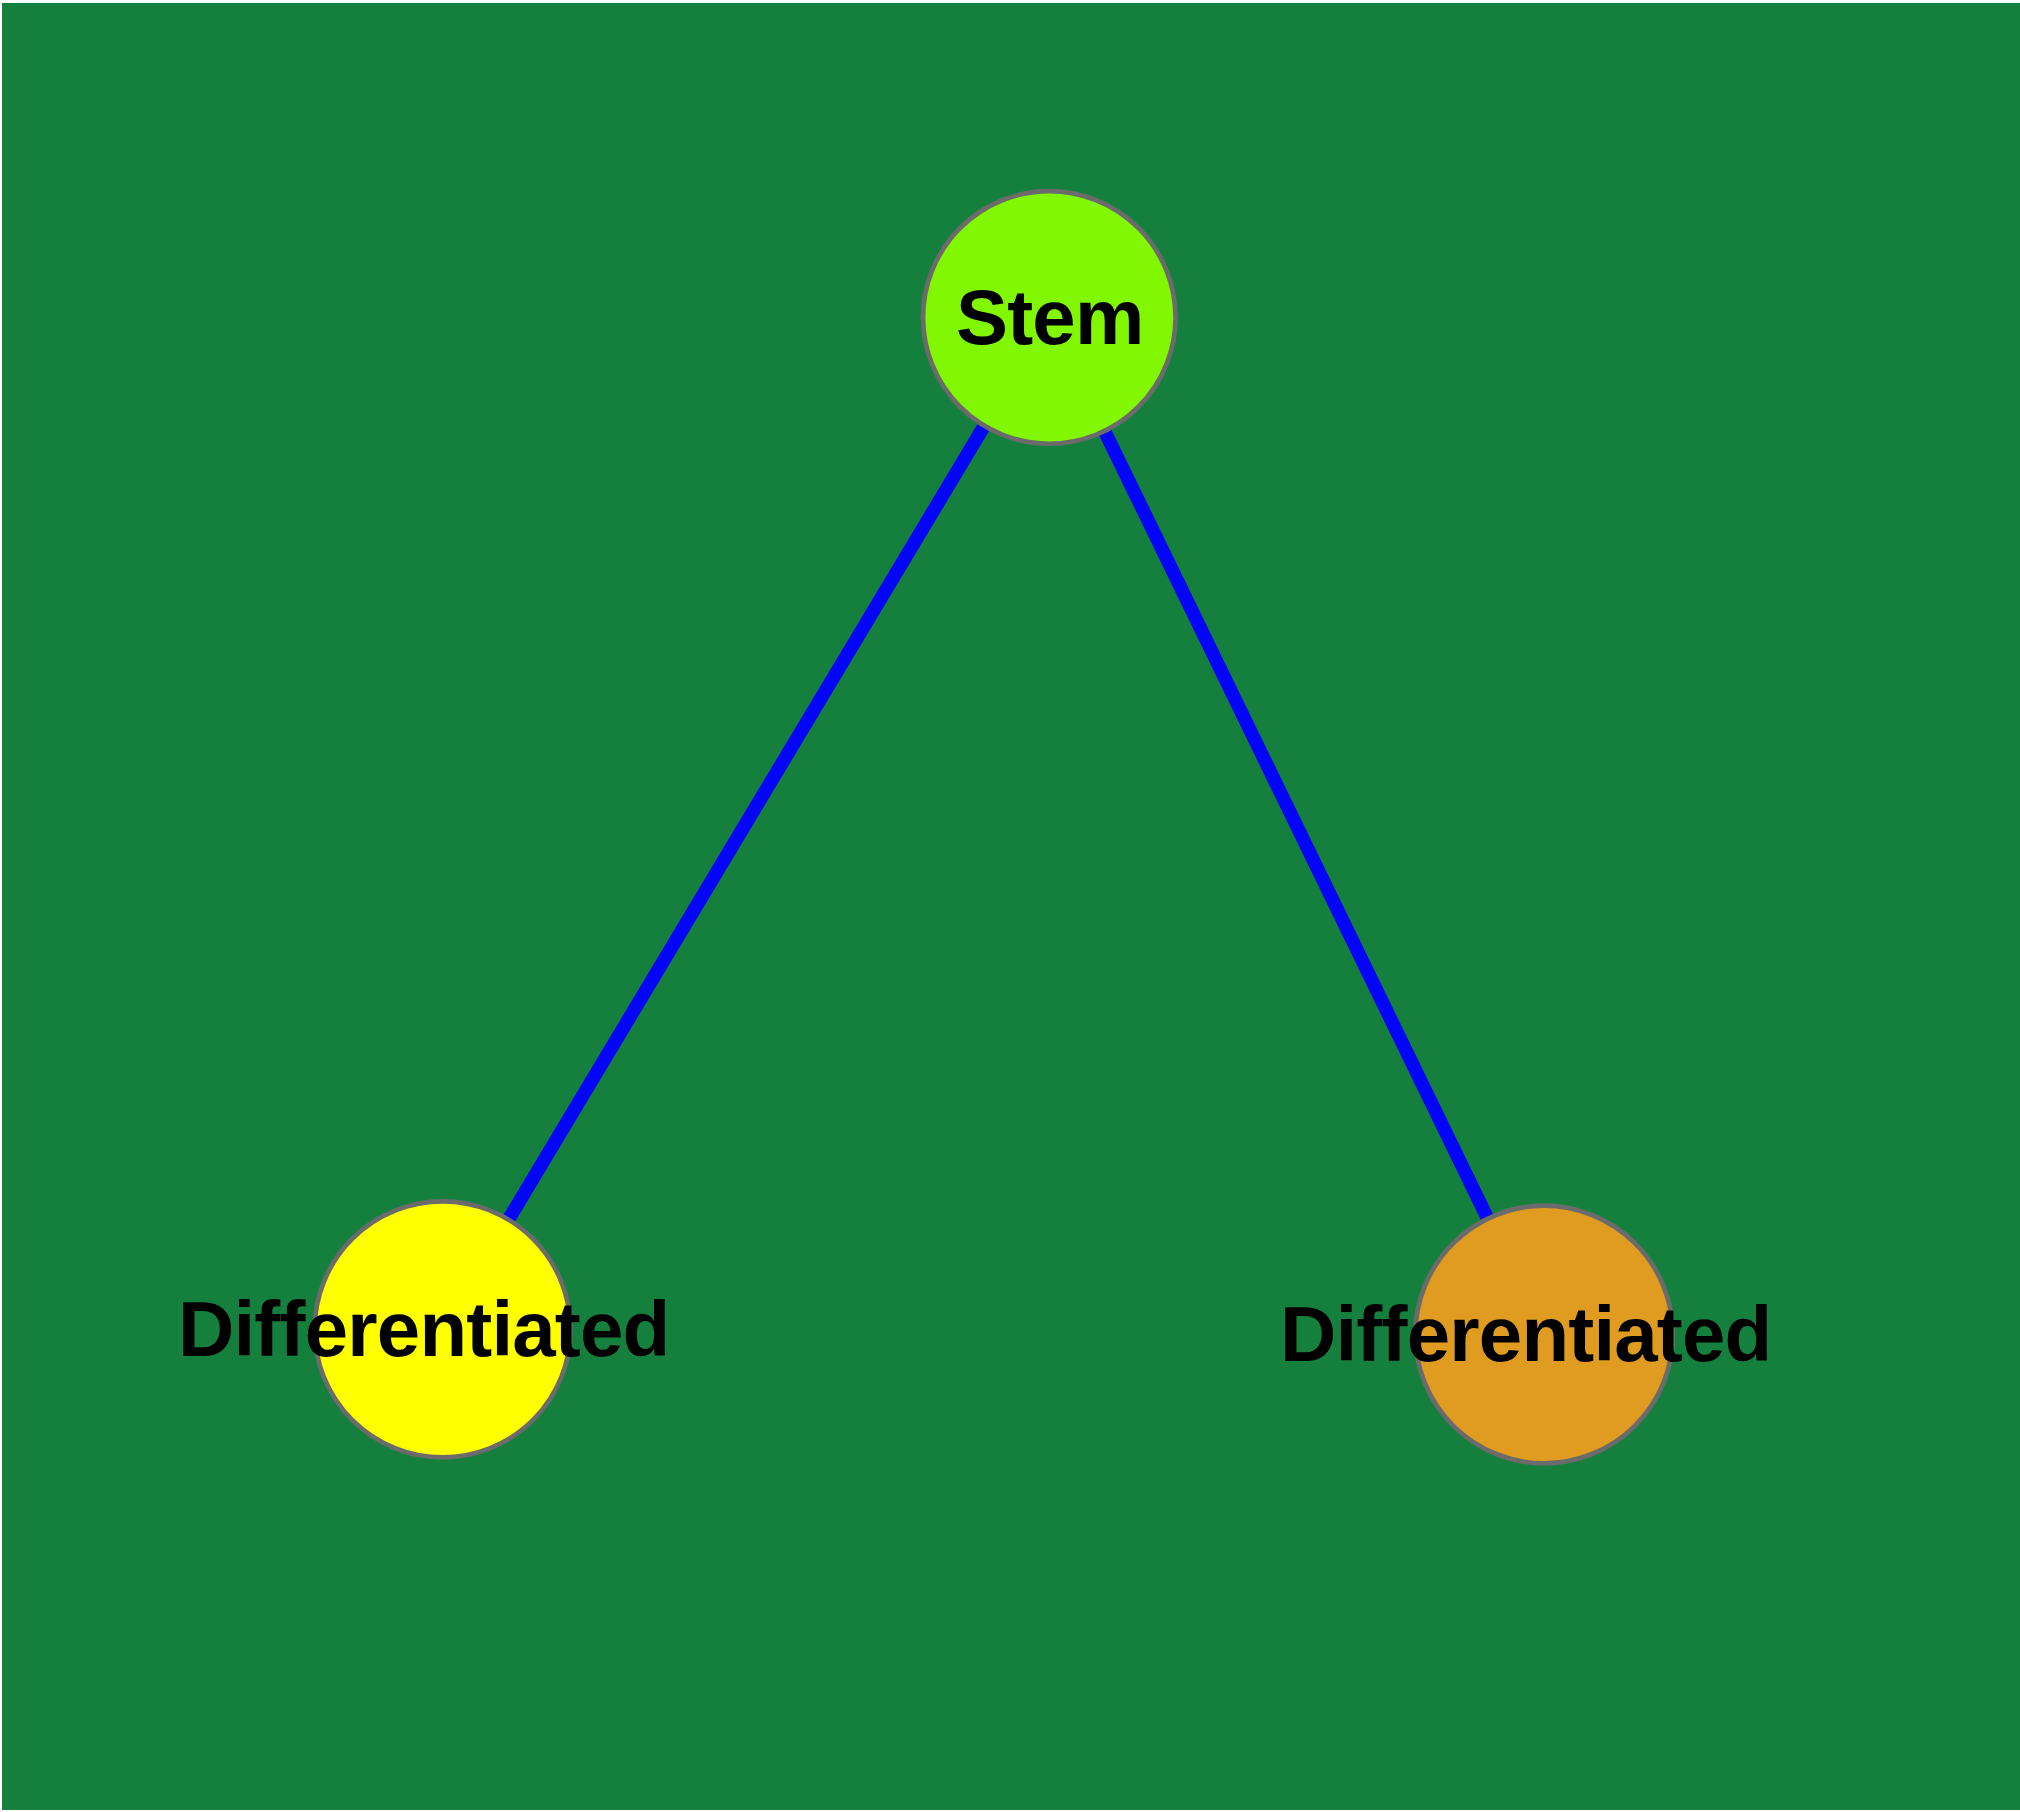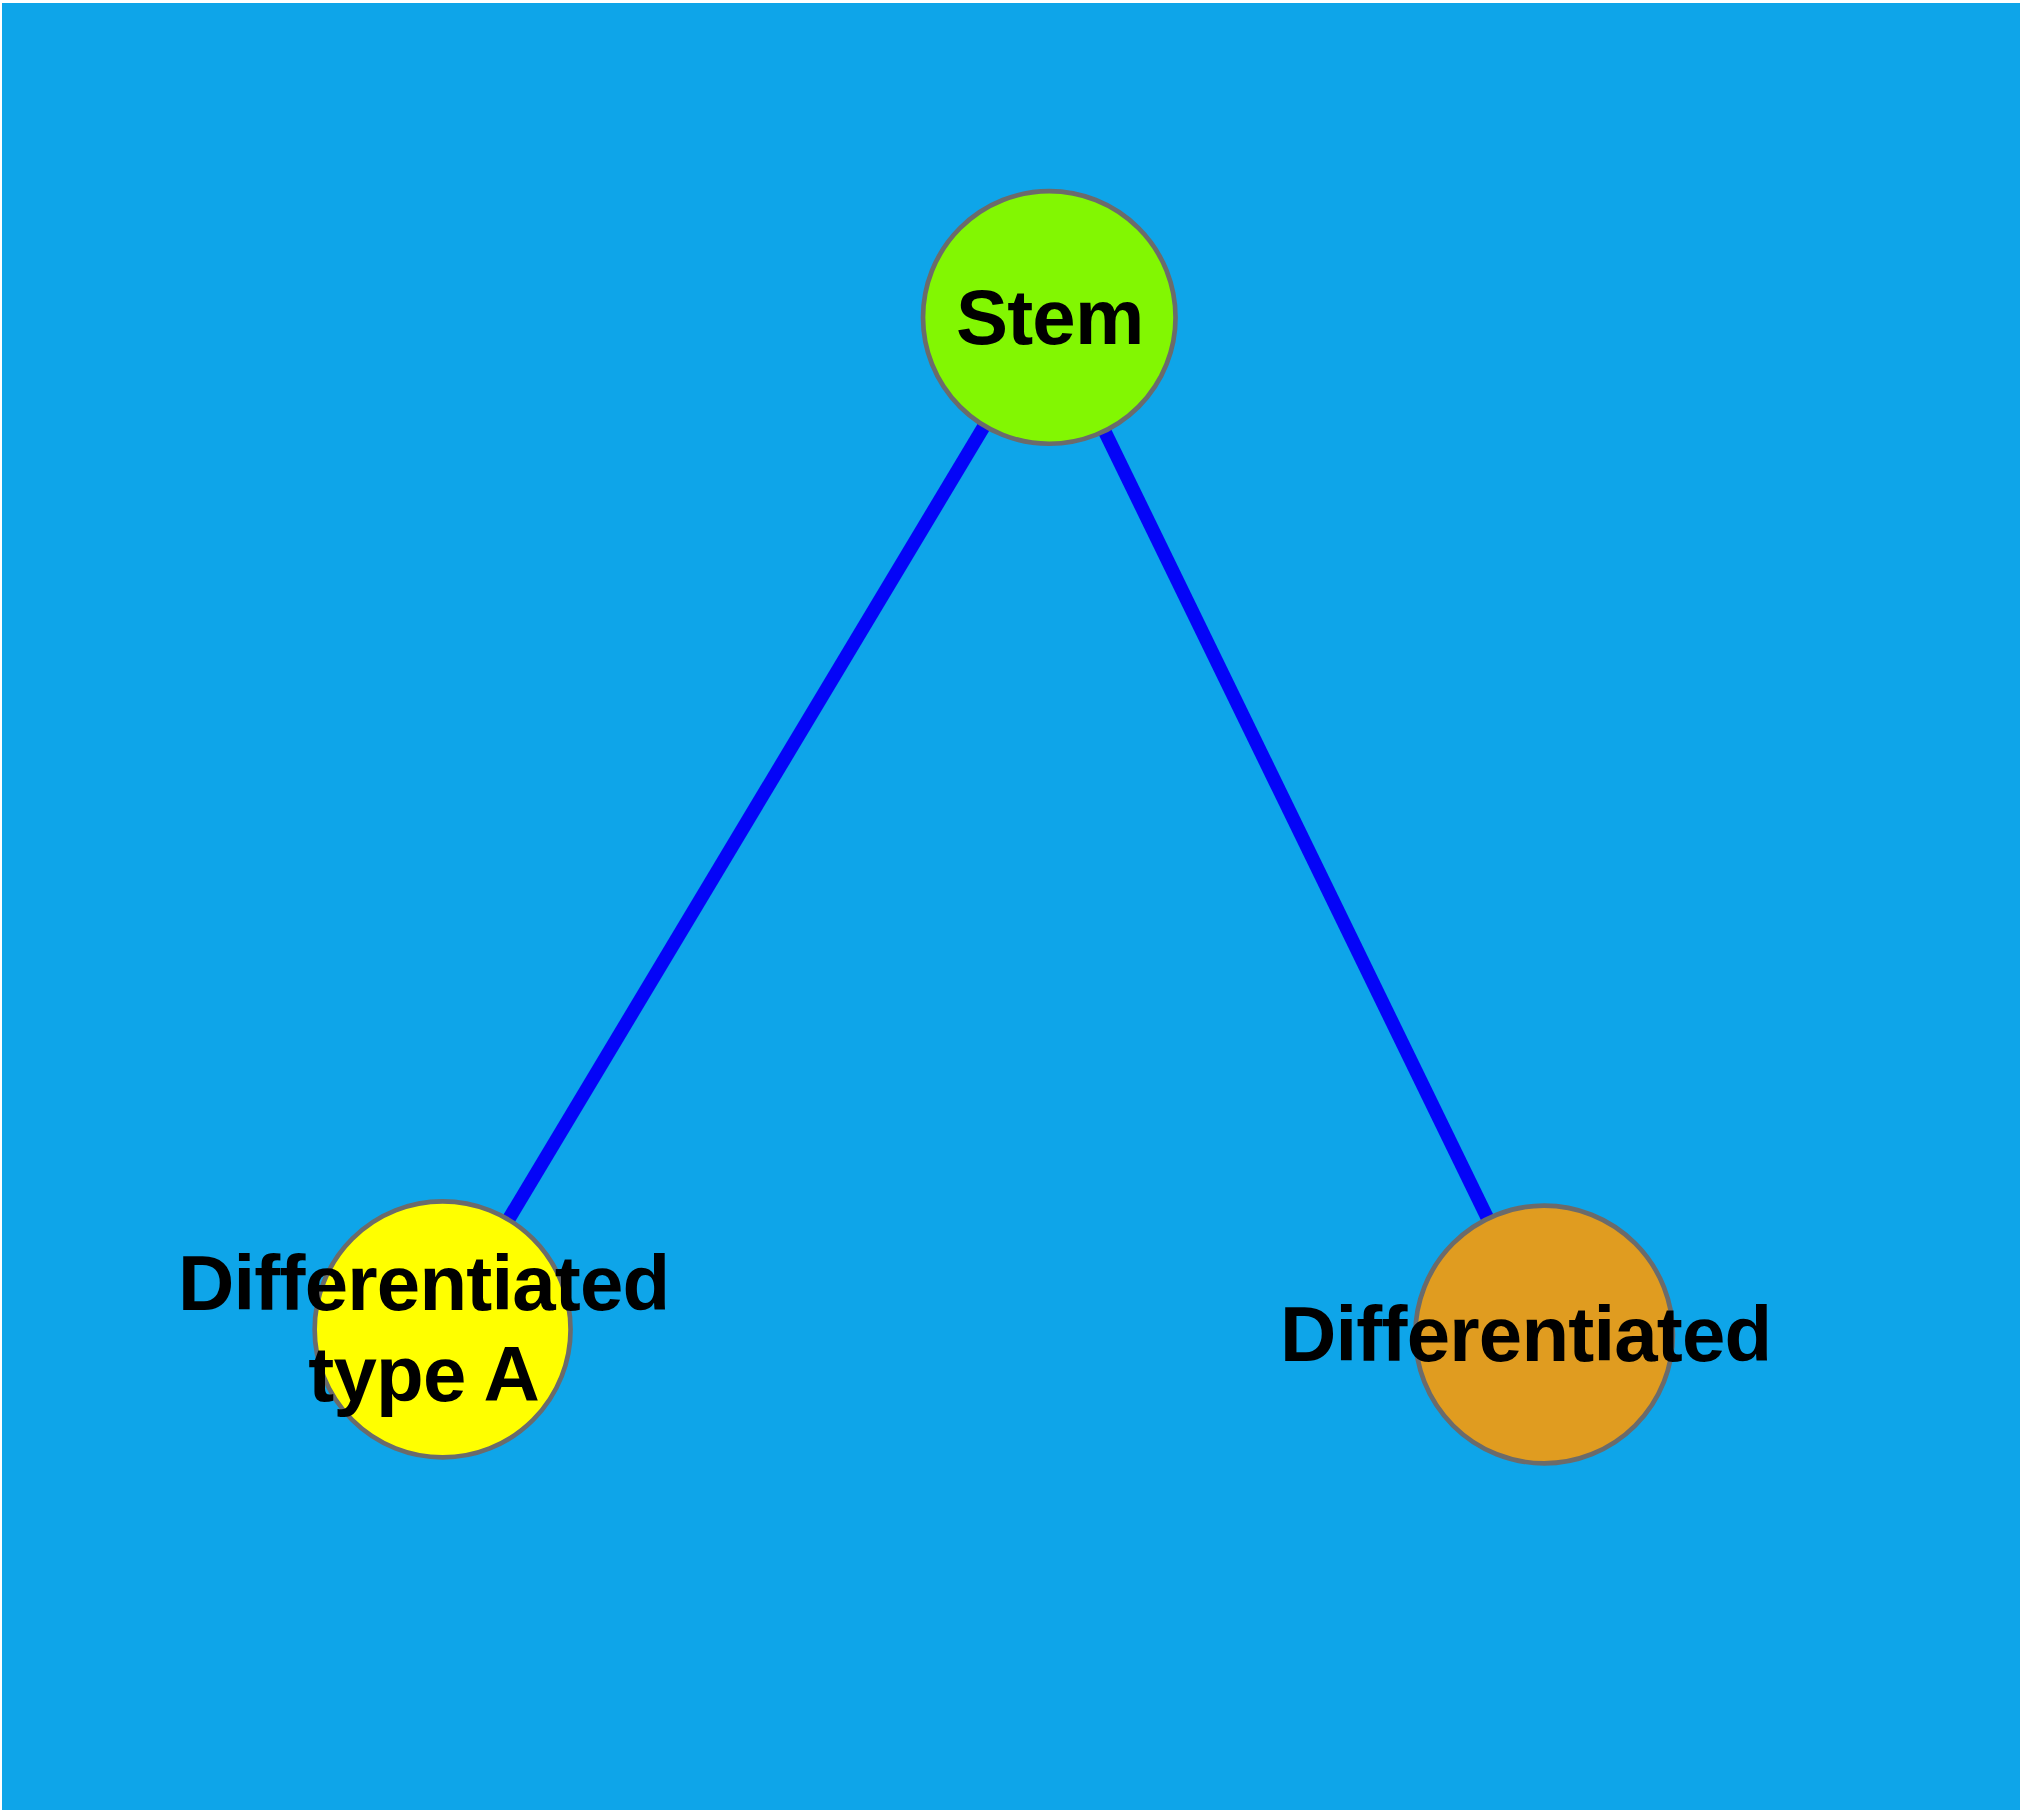--- a/index.html
+++ b/index.html
@@ -35,37 +35,36 @@
     color: #000000;
     letter-spacing: -0.8px;
   }
   .node-label .label-line {
     display: block;
   }
 </style>
 </head>
 <body style="background: rgb(255, 255, 255);">
 
-<div class="stage" id="stage" style="background: #0ea5e9; padding-left: 40px;">
+<div class="stage" id="stage" style="background: #15803d; padding-left: 40px;">
 
   <svg class="graph-svg" viewBox="0 0 2382 2133" preserveAspectRatio="none">
     <line x1="1236" y1="371" x2="520" y2="1565" stroke="#0404F8" stroke-width="16"></line>
     <line x1="1236" y1="371" x2="1820" y2="1571" stroke="#0404F8" stroke-width="16"></line>
     <circle cx="1236" cy="371" r="149" fill="#82F702" stroke="#6B6B6B" stroke-width="5.5"></circle>
     <circle cx="520" cy="1565" r="151" fill="#FFFF00" stroke="#6B6B6B" stroke-width="5.5"></circle>
     <circle cx="1820" cy="1571" r="152" fill="#E09C20" stroke="#6B6B6B" stroke-width="5.5"></circle>
   </svg>
 
   <div class="node-label" style="left: 1048px; top: 314px; color: rgb(0, 0, 0);">
     <span class="label-line">Stem</span>
   </div>
 
   <div class="node-label" style="left: 422px; top: 1326px; color: rgb(0, 0, 0);">
     <span class="label-line">Differentiated</span>
-    <span class="label-line">type A</span>
   </div>
 
   <div class="node-label" style="left: 1524px; top: 1331px; color: rgb(0, 0, 0);">
     <span class="label-line">Differentiated</span>
   </div>
 
 </div>
 
 
 </body></html>

